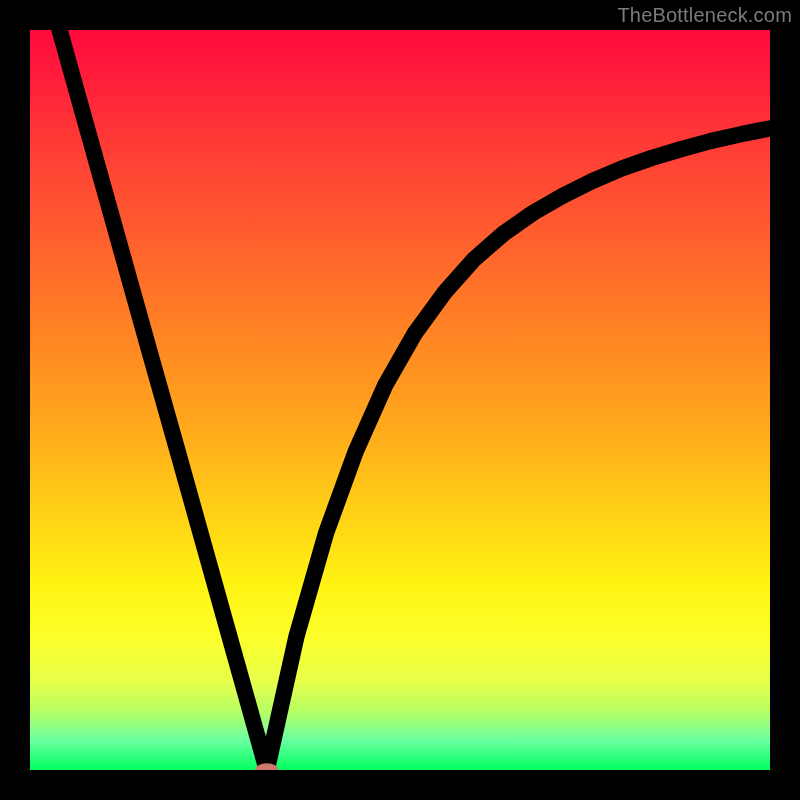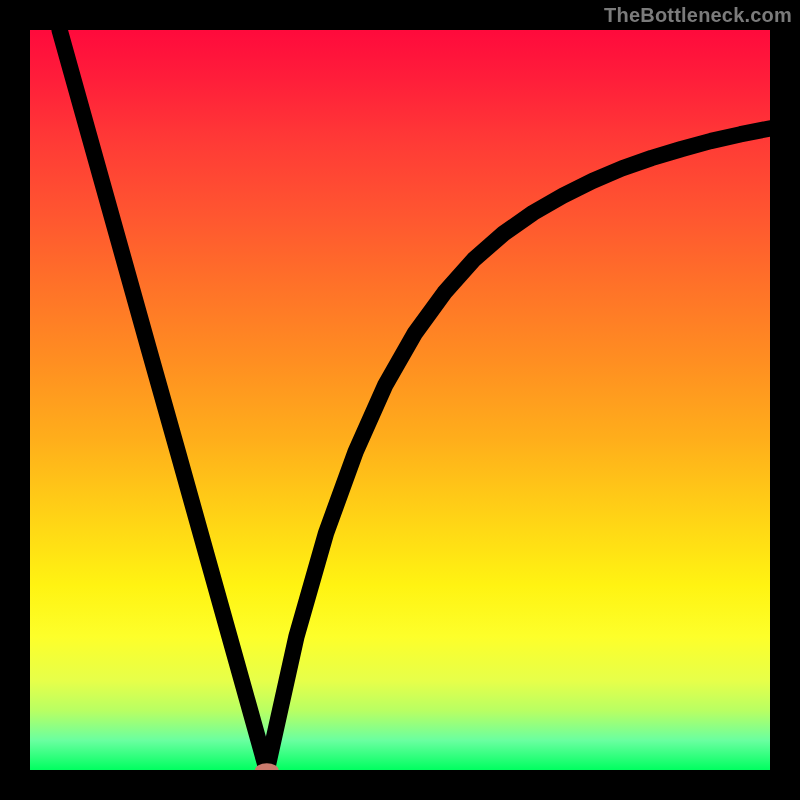--- a/index.html
+++ b/index.html
@@ -48,21 +48,21 @@
     width: 740px;
     height: 740px;
     pointer-events: none;
   }
   .watermark {
     position: absolute;
     top: 4px;
     right: 8px;
     color: #7b7b7b;
     font-size: 20px;
-    font-weight: 700;
+    font-weight: 400;
     letter-spacing: 0.2px;
     user-select: none;
     text-align: center;
   }
   .marker {
     fill: #c97a6d;
     stroke: none;
   }
   .curve {
     fill: none;

